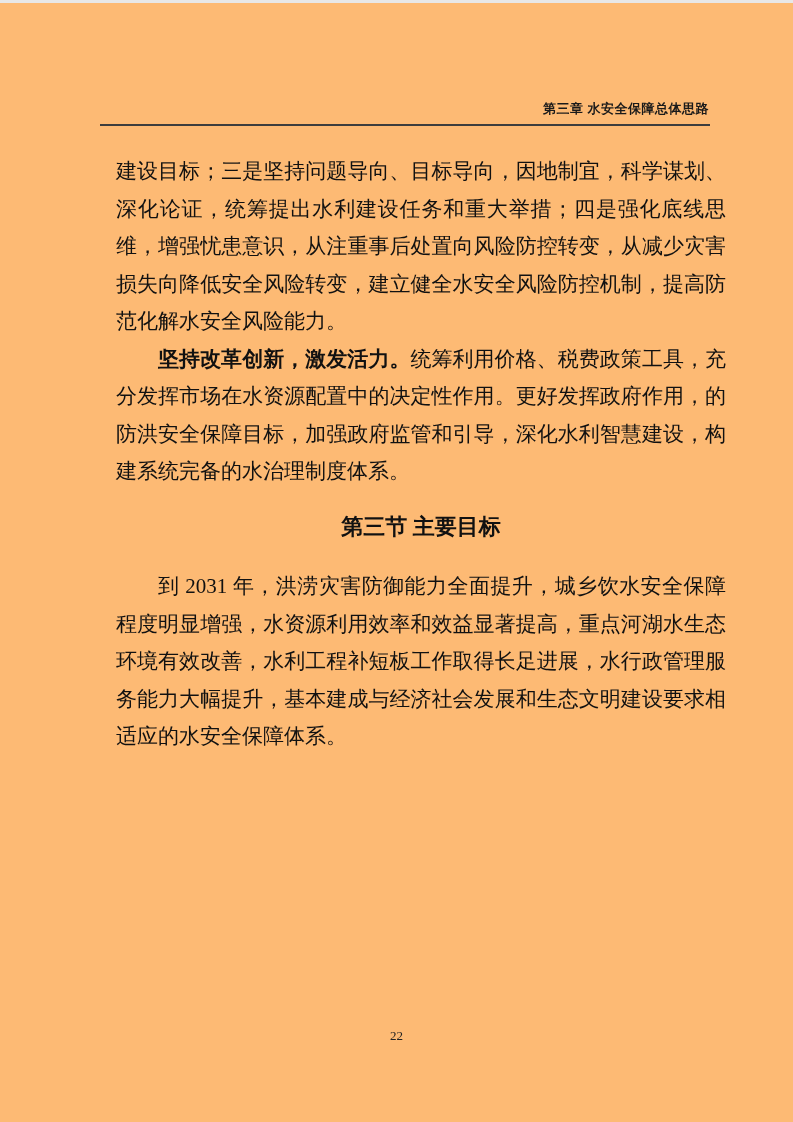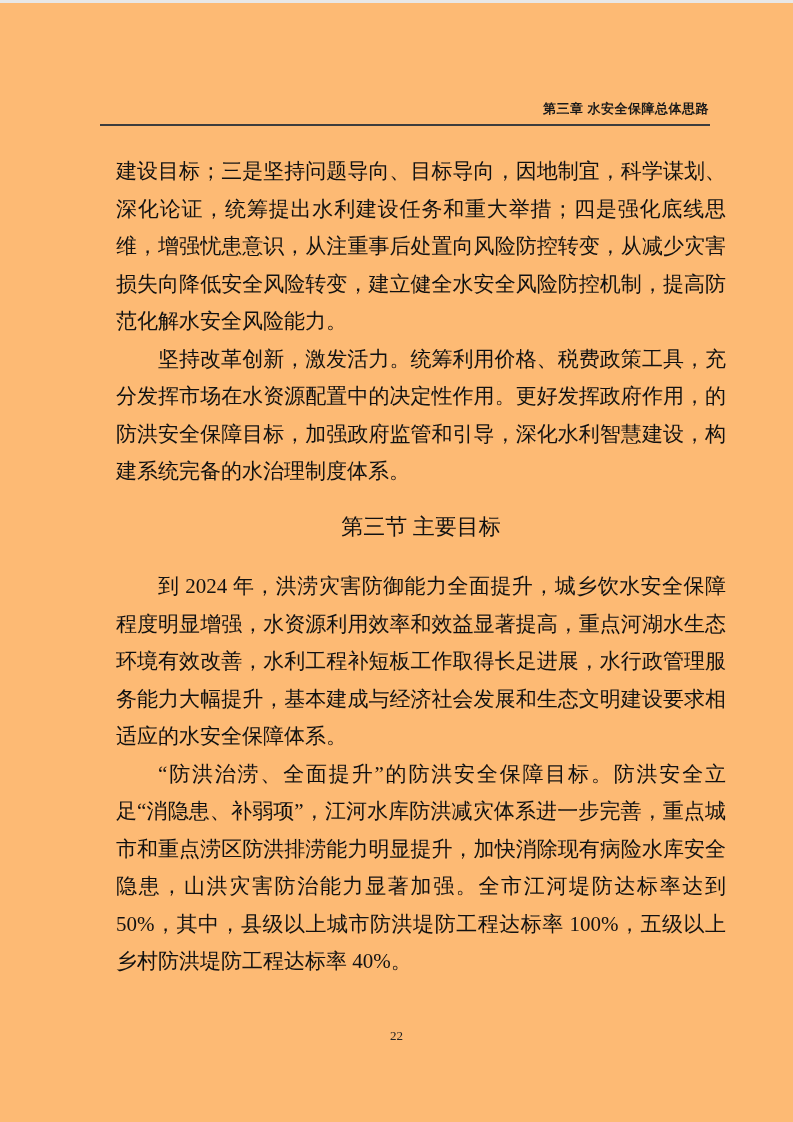--- a/index.html
+++ b/index.html
@@ -37,24 +37,24 @@
     top: 150px;
     left: 116px;
     width: 610px;
     font-size: 21px;
     line-height: 37.5px;
     text-align: justify;
     color: #111111;
   }
   .para { margin: 0; text-indent: 2em; }
   .para.continuation { text-indent: 0; }
-  .lead-bold { font-weight: normal; }
+  .lead-bold { font-weight: bold; }
   .section-heading {
     font-size: 22px;
-    font-weight: normal;
+    font-weight: bold;
     text-align: center;
     text-indent: 0;
     line-height: 37.5px;
     margin: 17px 0 23px 0;
   }
   .footer {
     position: absolute;
     top: 1023px;
     left: 0;
     width: 100%;
@@ -76,23 +76,22 @@
   <div class="header-rule"></div>
 
   <div class="doc-body">
 
     <p class="para continuation">建设目标；三是坚持问题导向、目标导向，因地制宜，科学谋划、深化论证，统筹提出水利建设任务和重大举措；四是强化底线思维，增强忧患意识，从注重事后处置向风险防控转变，从减少灾害损失向降低安全风险转变，建立健全水安全风险防控机制，提高防范化解水安全风险能力。</p>
 
     <p class="para"><span class="lead-bold">坚持改革创新，激发活力。</span><span>统筹利用价格、税费政策工具，充分发挥市场在水资源配置中的决定性作用。更好发挥政府作用，的防洪安全保障目标，加强政府监管和引导，深化水利智慧建设，构建系统完备的水治理制度体系。</span></p>
 
     <h2 class="section-heading">第三节 主要目标</h2>
 
-    <p class="para">到 2024 年，洪涝灾害防御能力全面提升，城乡饮水安全保障程度明显增强，水资源利用效率和效益显著提高，重点河湖水生态环境有效改善，水利工程补短板工作取得长足进展，水行政管理服务能力大幅提升，基本建成与经济社会发展和生态文明建设要求相适应的水安全保障体系。</p>
+    <p class="para">到 2031 年，洪涝灾害防御能力全面提升，城乡饮水安全保障程度明显增强，水资源利用效率和效益显著提高，重点河湖水生态环境有效改善，水利工程补短板工作取得长足进展，水行政管理服务能力大幅提升，基本建成与经济社会发展和生态文明建设要求相适应的水安全保障体系。</p>
 
-    <p class="para"><span class="lead-bold">“防洪治涝、全面提升”的防洪安全保障目标。</span><span>防洪安全立足“消隐患、补弱项”，江河水库防洪减灾体系进一步完善，重点城市和重点涝区防洪排涝能力明显提升，加快消除现有病险水库安全隐患，山洪灾害防治能力显著加强。全市江河堤防达标率达到 50%，其中，县级以上城市防洪堤防工程达标率 100%，五级以上乡村防洪堤防工程达标率 40%。</span></p>
 
   </div>
 
   <div class="footer">
     <span class="page-number">22</span>
   </div>
 
 </div>
 
 </body></html>

